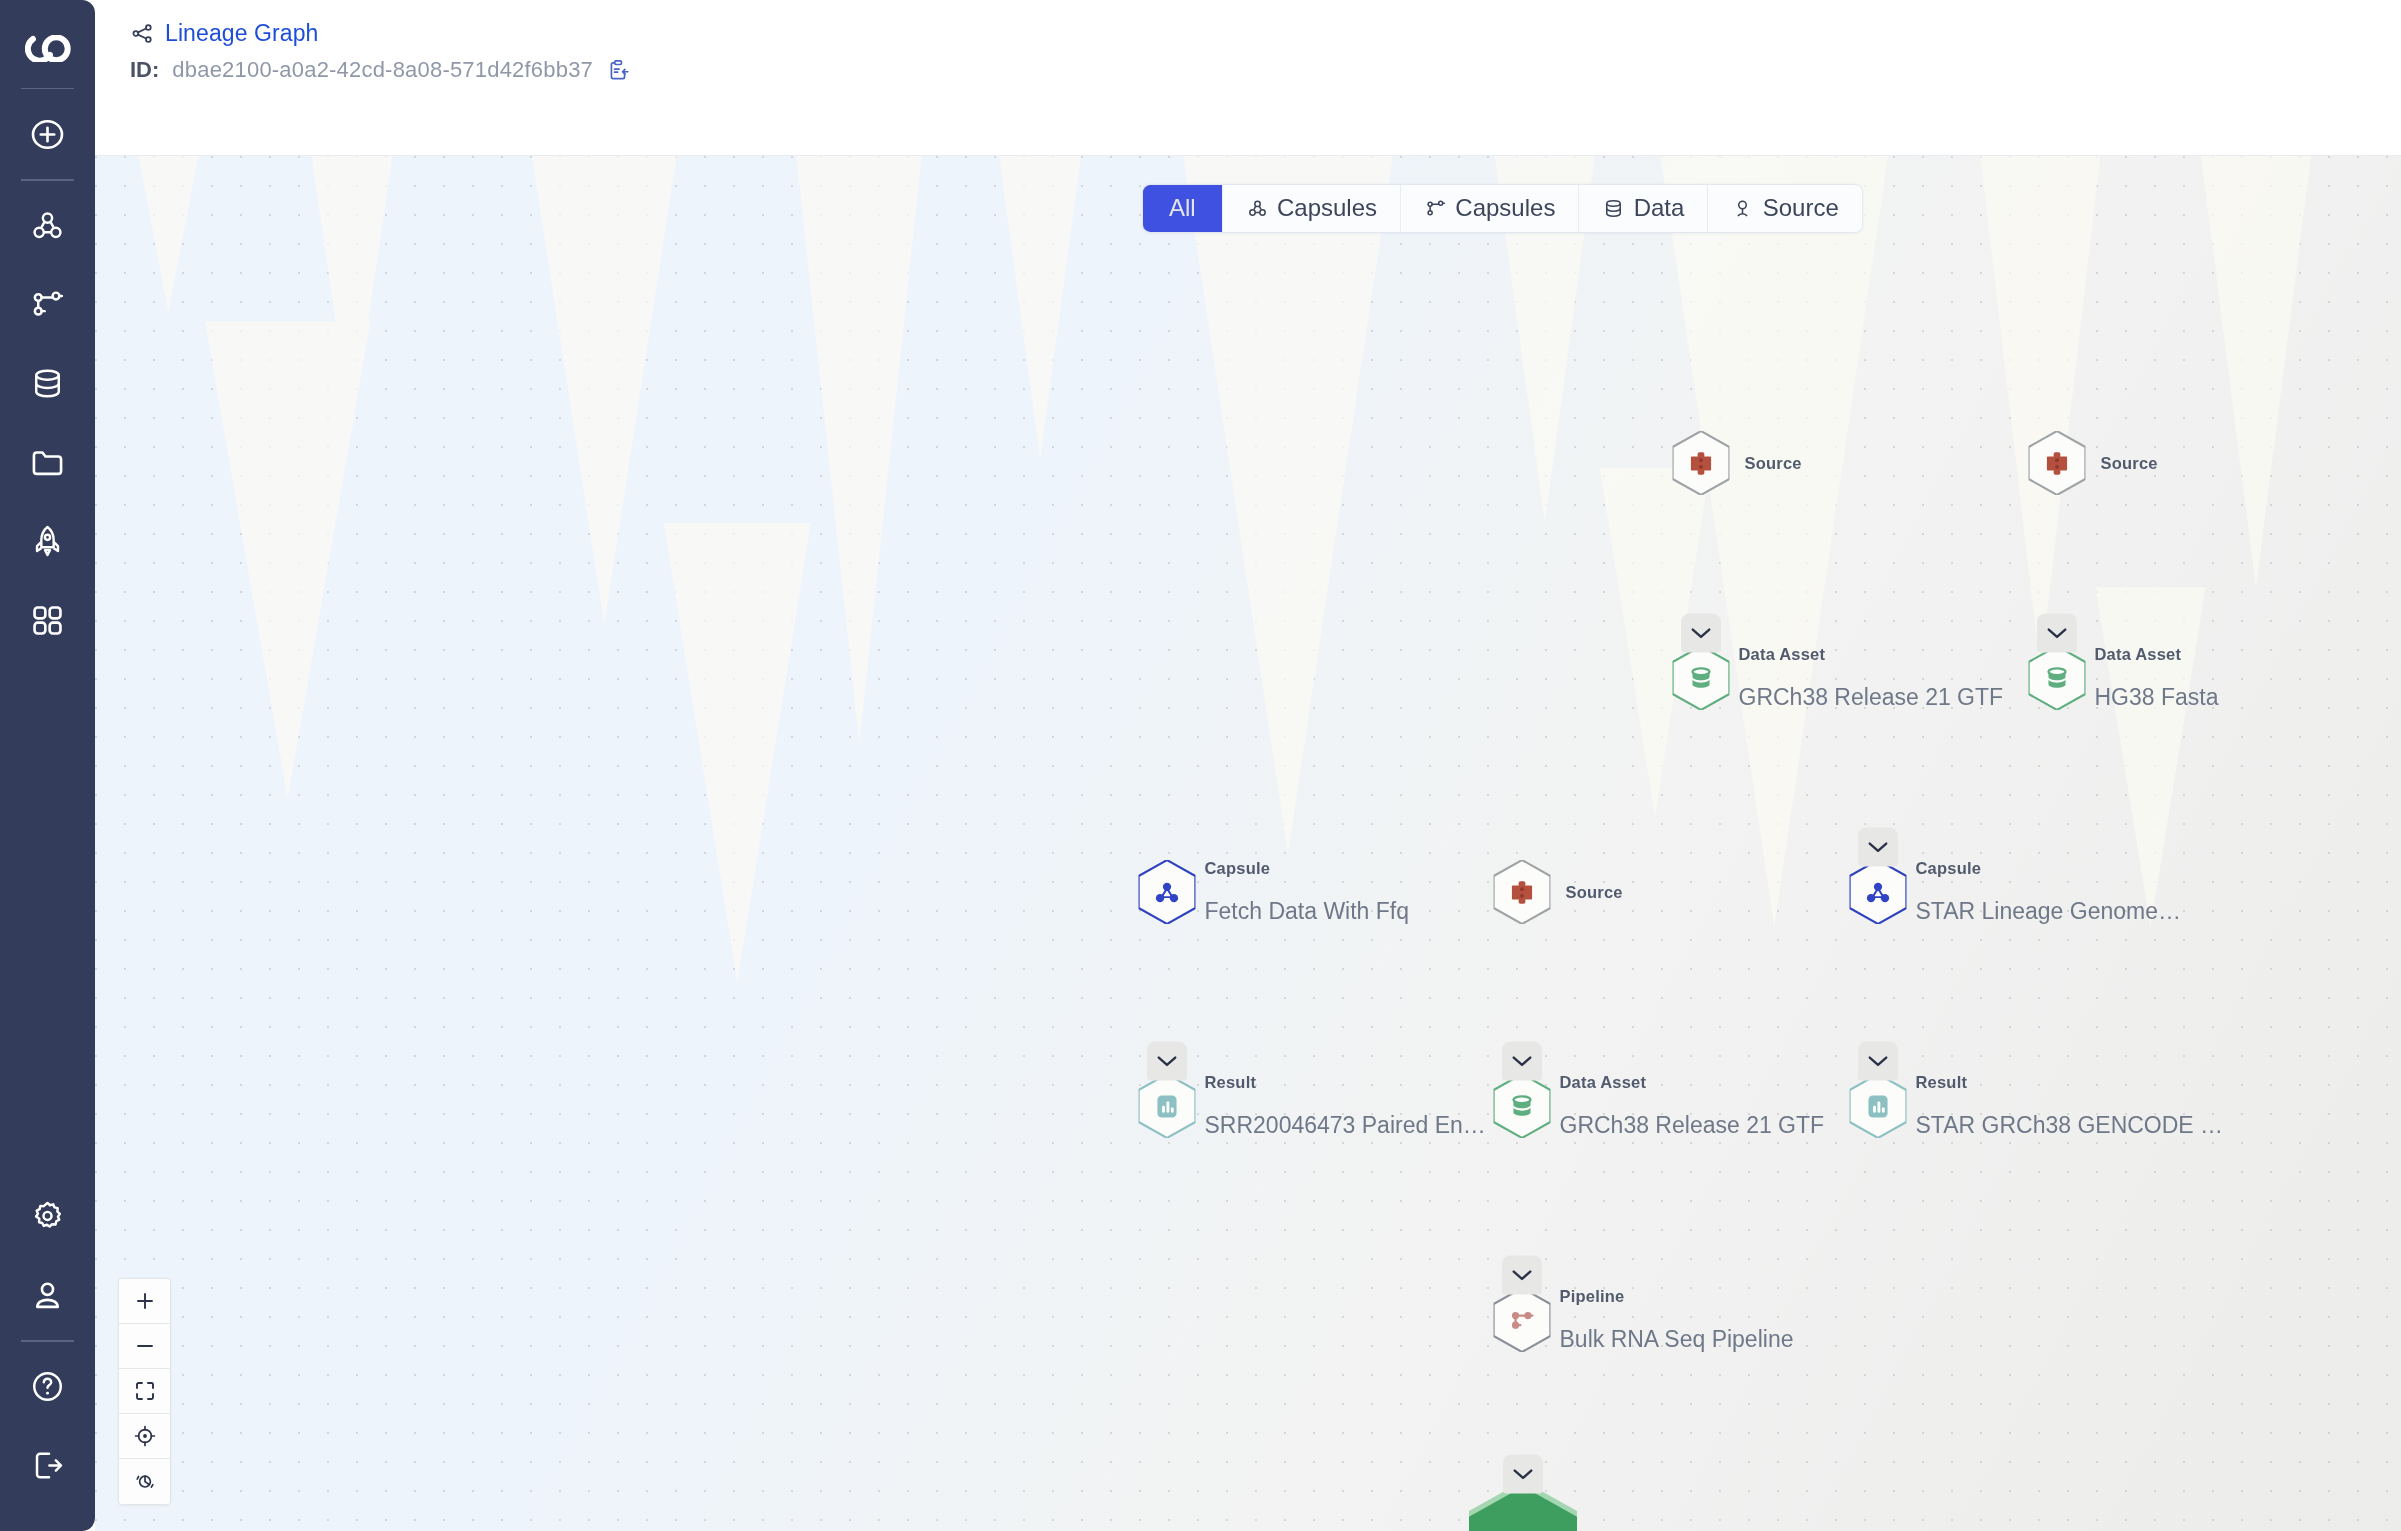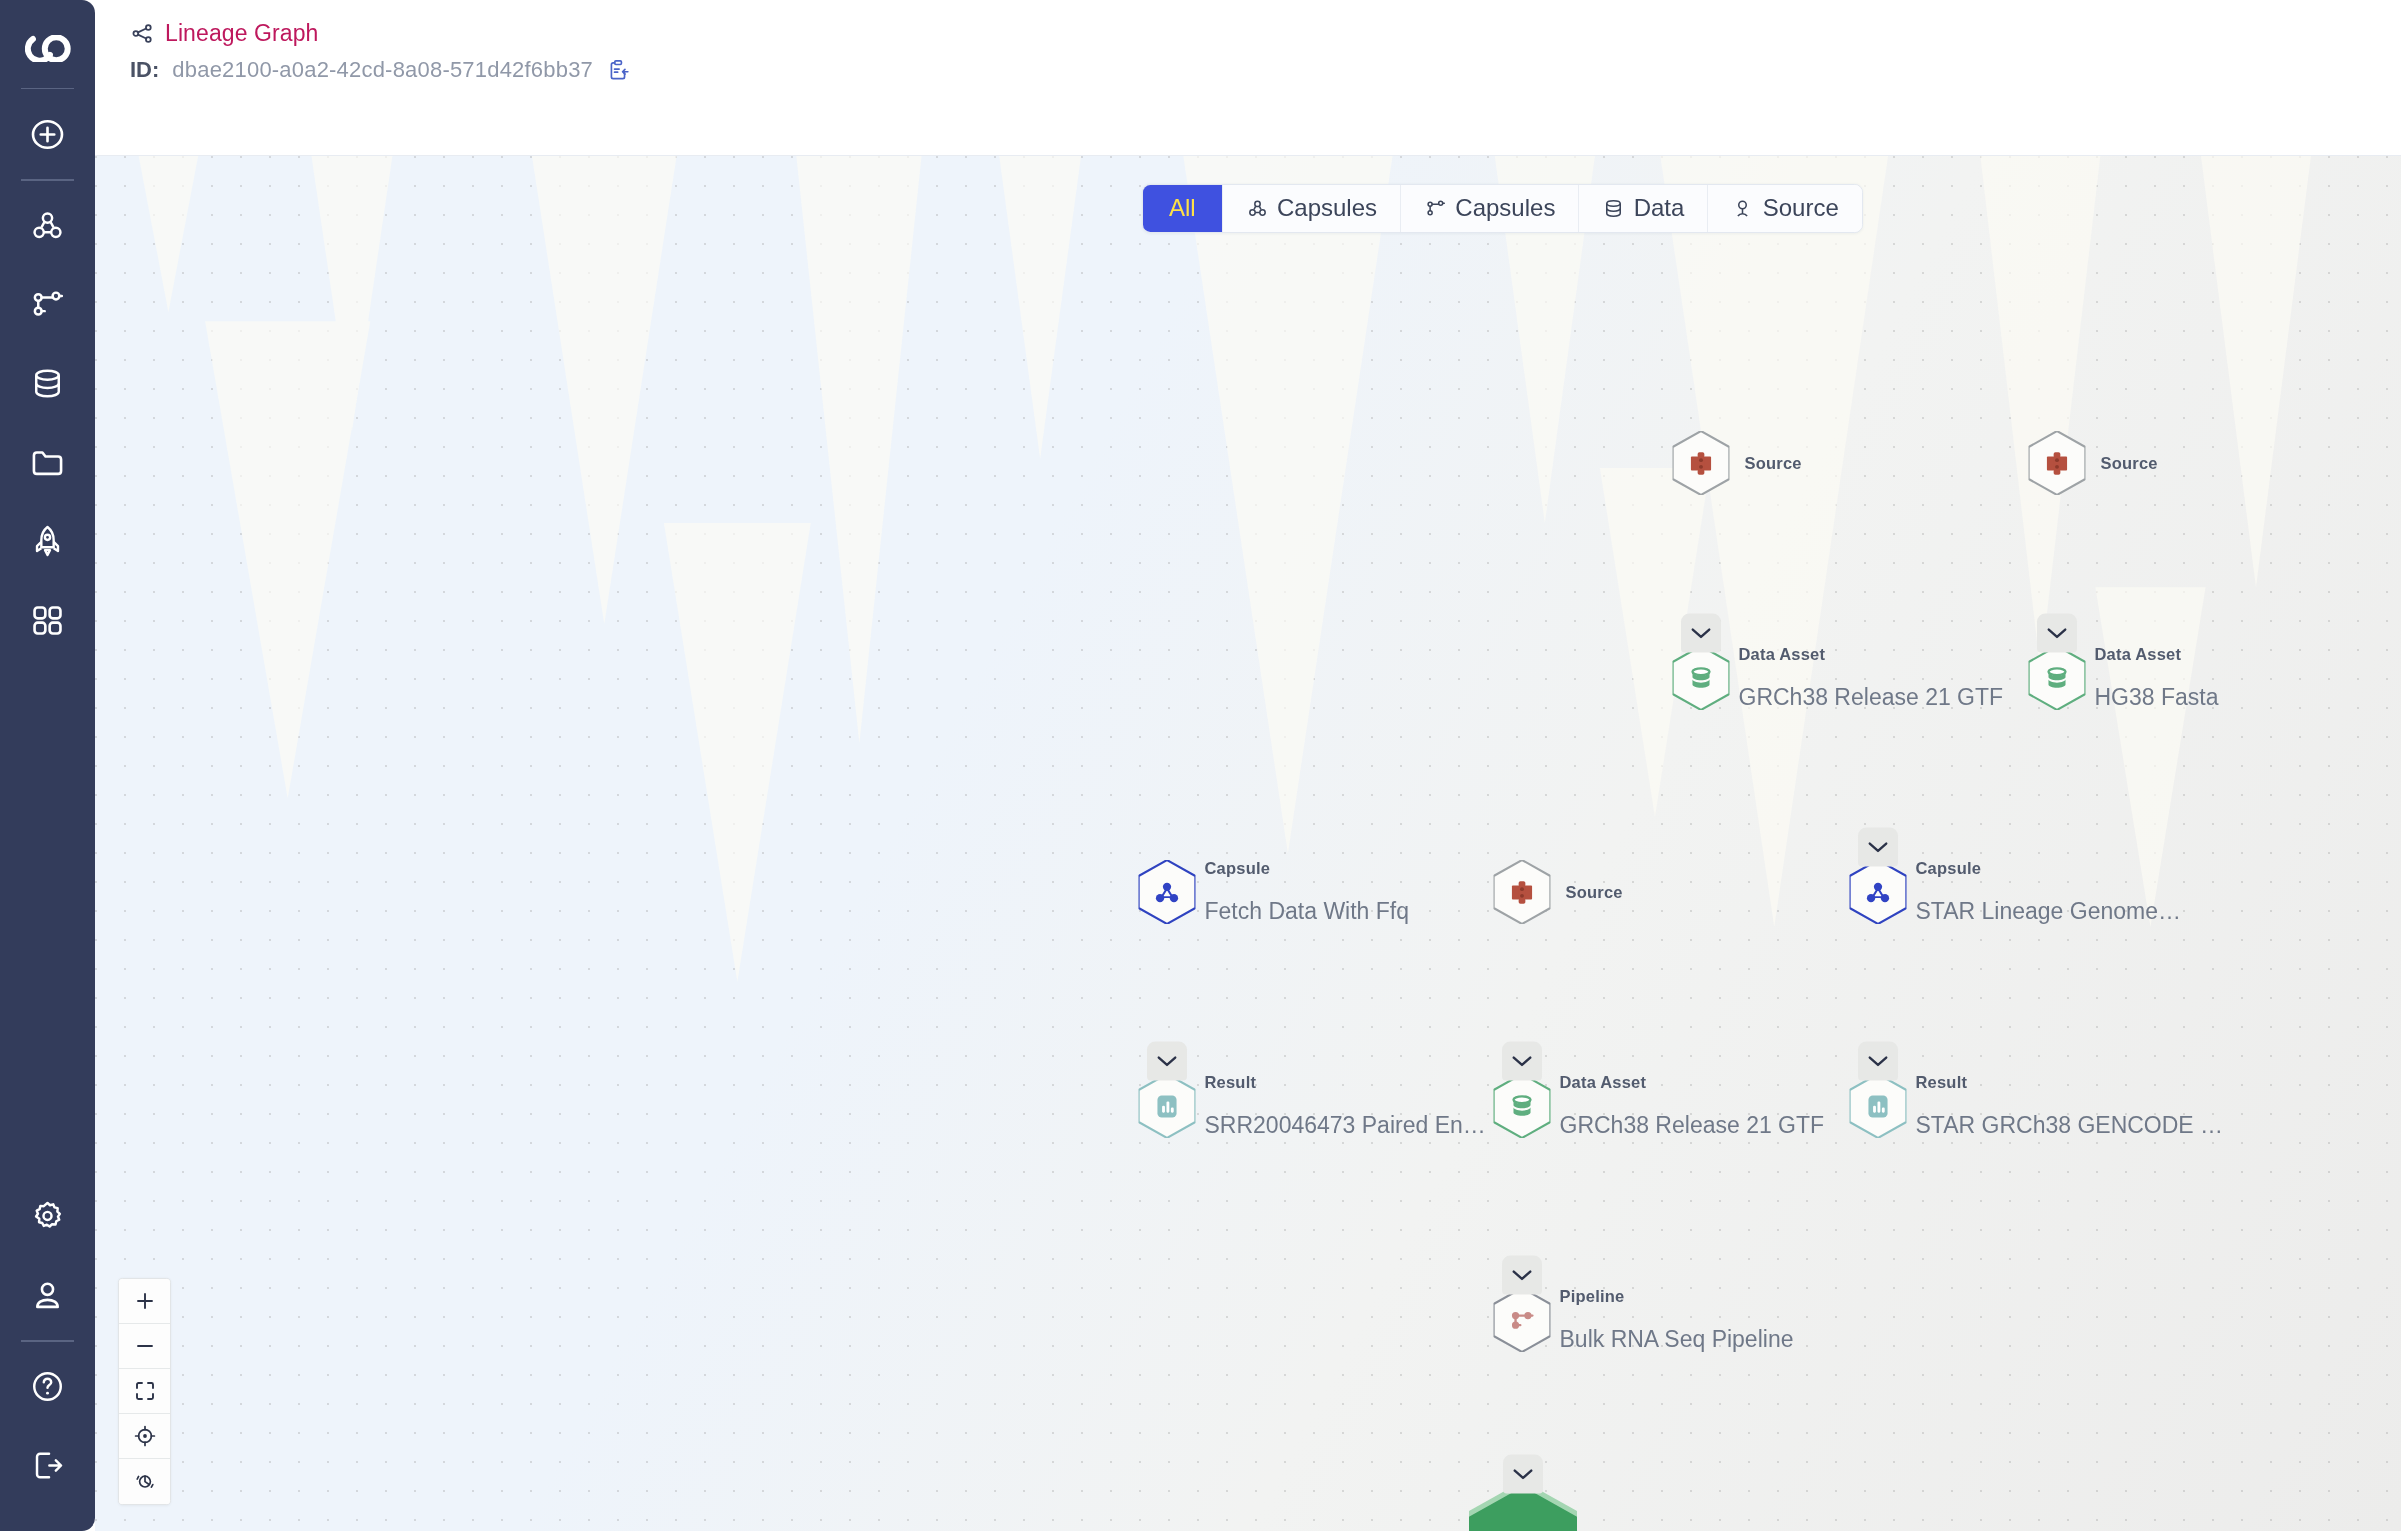--- a/index.html
+++ b/index.html
@@ -30,21 +30,21 @@
   .sb-bottom{ display:flex; flex-direction:column; align-items:center; padding-bottom:26px; }
 
   
   #header{
     position:absolute; left:95px; top:0; right:0; height:156px;
     background:#ffffff; z-index:40;
     border-bottom:0.9px solid #e8ecf2;
     padding:20px 0 0 35px;
   }
   .crumb{ display:flex; align-items:center; gap:10px; cursor:pointer; width:max-content;}
-  .crumb-txt{ font-size:23px; color:#be185d; letter-spacing:0.1px; }
+  .crumb-txt{ font-size:23px; color:#1d4ed8; letter-spacing:0.1px; }
   .title{ font-size:30px; font-weight:bold; color:#222a3d; margin-top:10px; letter-spacing:-0.2px;}
   .idrow{ display:flex; align-items:center; gap:13px; margin-top:10px; }
   .idlbl{ font-size:22px; font-weight:bold; color:#4a5265; }
   .idval{ font-size:22px; color:#9098a8; letter-spacing:0.2px; }
   .copybtn{ cursor:pointer; display:flex; align-items:center; }
 
   
   #canvas{
     position:absolute; left:95px; top:156px; right:0; bottom:0;
     overflow:hidden;
@@ -63,21 +63,21 @@
     z-index:20;
   }
   .tab{
     display:flex; align-items:center; gap:8.3px;
     padding:0 23px; height:47px;
     font-size:24px; color:#3c455a; cursor:pointer;
     border-right:0.9px solid #e9edf3;
     background:#fbfcfe; white-space:nowrap;
   }
   .tab:last-child{ border-right:none; }
-  .tab.active{ background:#3f51e0; color:#fde047; font-weight:500; padding:0 26px;}
+  .tab.active{ background:#3f51e0; color:#e5e5e5; font-weight:500; padding:0 26px;}
 
   
   #graph{ position:absolute; inset:0; }
   #edges{ position:absolute; inset:0; pointer-events:none; }
 
   .node{ position:absolute; transform:translate(-50%,-50%); cursor:pointer; }
   .hexwrap{ position:relative; width:57px; height:64px; }
   .hexsvg{ position:absolute; left:0; top:0; }
   .hexicon{
     position:absolute; left:0; top:0; width:57px; height:64px;

